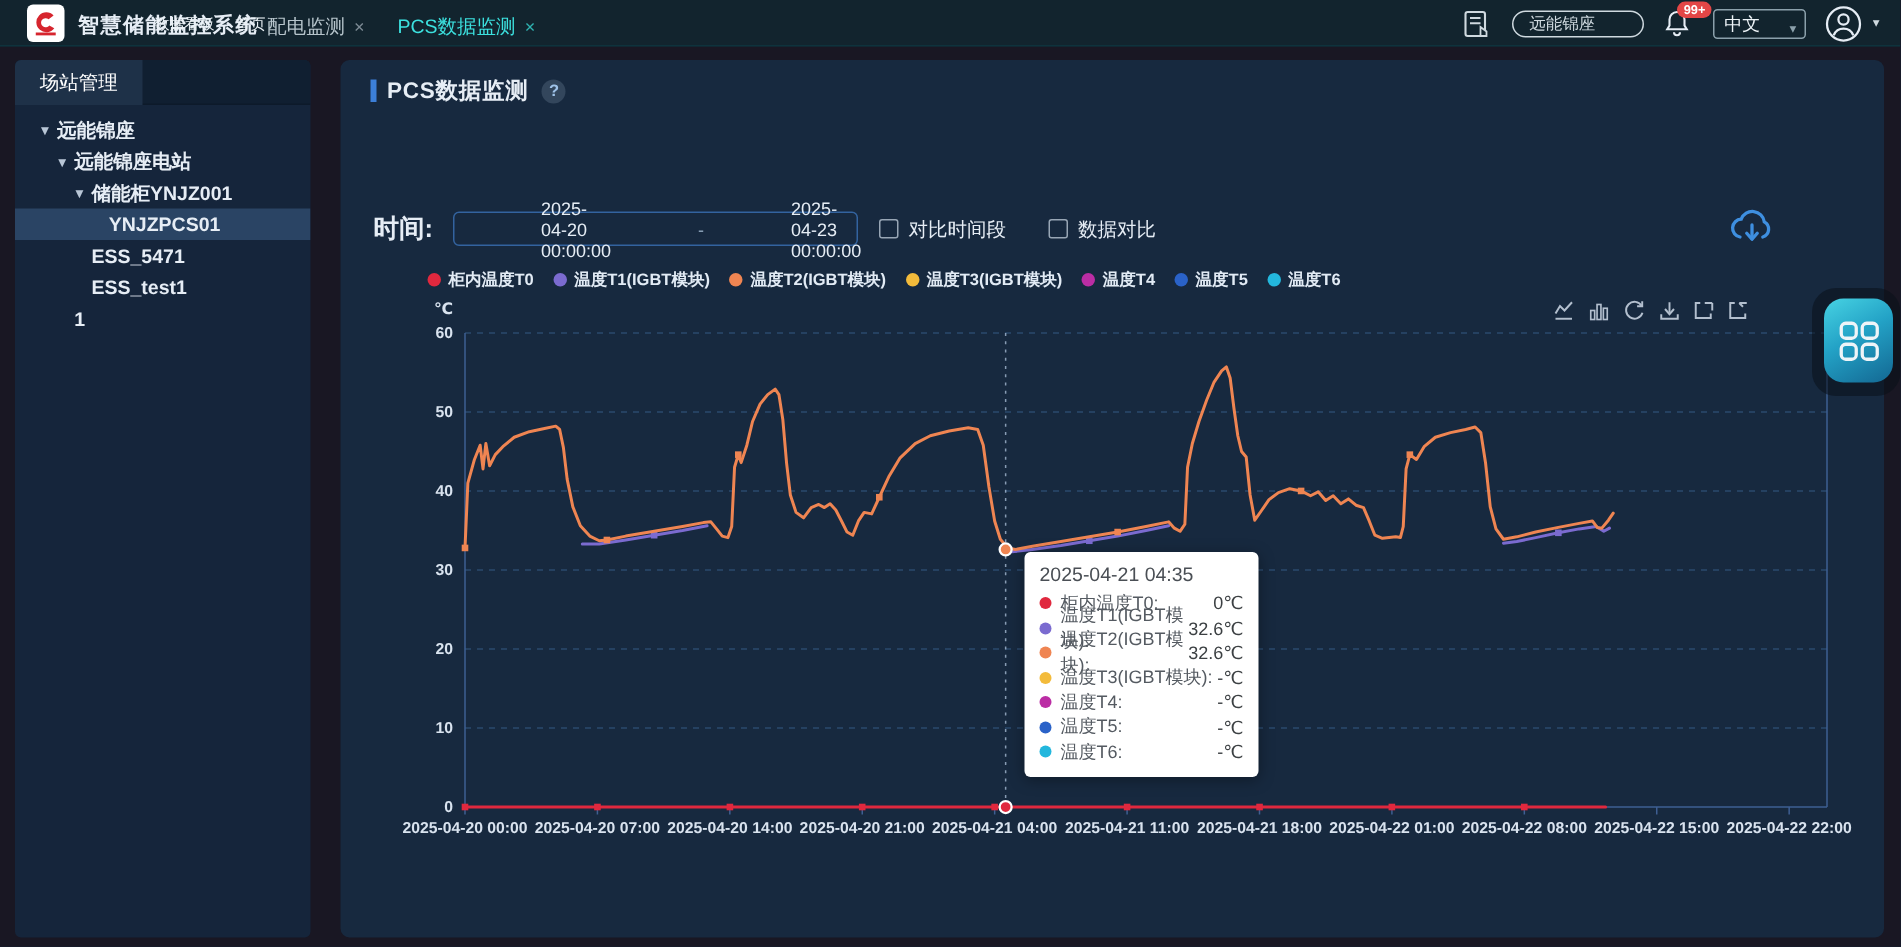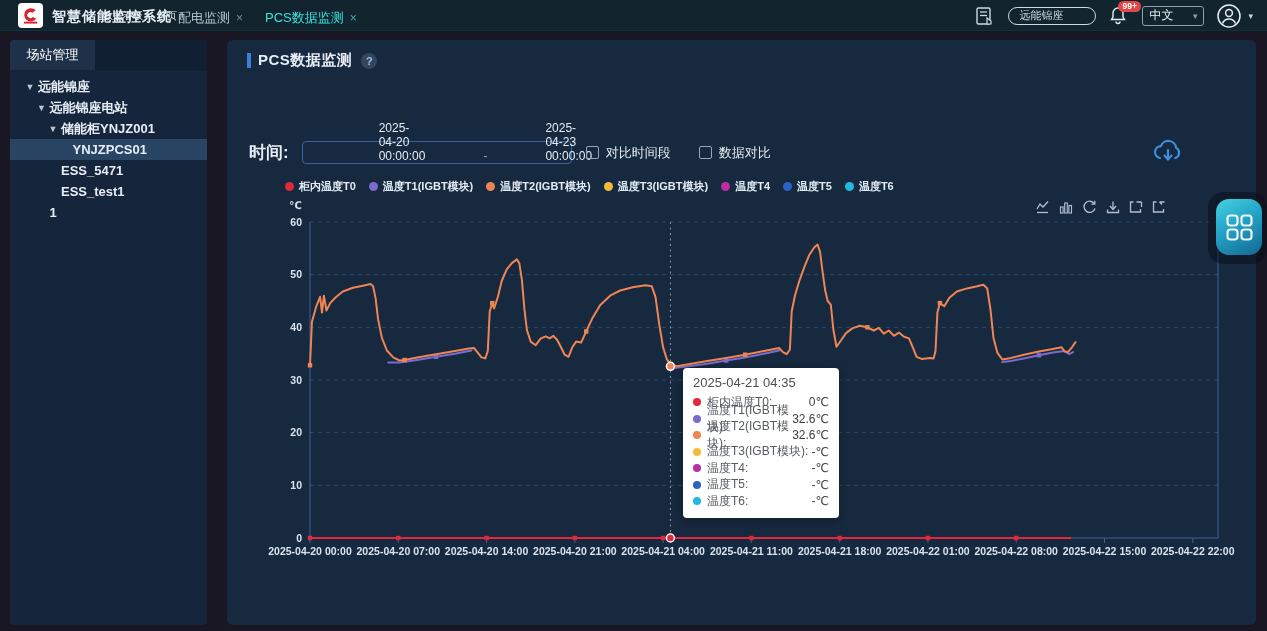--- a/index.html
+++ b/index.html
@@ -19,21 +19,21 @@
   .toptab{color:#b6c4cb;display:flex;align-items:center;gap:6px;cursor:pointer;}
   .toptab .x{color:#7d8b95;font-size:12px;}
   .toptab.active{color:#3ce1df;}
   .toptab.active .x{color:#2fb3b1;}
   .top-right{position:absolute;right:14px;top:0;height:31px;display:flex;align-items:center;gap:12px;}
   .search-pill{width:88px;height:18px;border:1px solid #cfd9df;border-radius:9px;background:transparent;
     color:#cfd9df;font-size:11px;padding:0 10px;outline:none;}
   .bell-wrap{position:relative;width:22px;height:22px;}
   .badge{position:absolute;top:-4px;left:10px;background:#e34646;color:#fff;font-size:8.5px;font-weight:bold;
     border-radius:7px;padding:1px 4px;line-height:1.1;}
-  .lang-box{width:62px;height:20px;border:1px solid #8ba0ab;border-radius:3px;display:flex;align-items:center;
+  .lang-box{width:62px;height:20px;border:1px solid #8ba0ab;border-radius:3px;display:flex;align-items:flex-end;
     justify-content:space-between;padding:0 6px;font-size:12px;color:#eef4f8;cursor:pointer;}
   .lang-box .chev{color:#8ba0ab;font-size:9px;}
   .caret{color:#cfd9df;font-size:9px;margin-left:-6px;}
 
   
   .sidebar{position:absolute;left:10px;top:40px;width:197px;height:585px;background:#15253b;border-radius:4px;overflow:hidden;}
   .side-head{height:30px;background:#101f31;border-bottom:1px solid #0d1a2a;display:flex;}
   .side-tab{width:85px;height:30px;background:#1e3148;color:#fff;font-size:13px;display:flex;
     align-items:center;justify-content:center;cursor:pointer;}
   .side-search{position:relative;margin:14px 10px 10px 10px;}
@@ -56,22 +56,22 @@
   .param-row{position:absolute;left:22px;top:51px;display:flex;align-items:center;}
   .param-label{font-size:13px;font-weight:600;margin-right:14px;}
   .btn-group{display:flex;}
   .param-btn{min-width:47px;padding:0 12px;height:22px;border:1px solid #33639f;background:#1c3150;color:#d5e4f5;
     font-size:12px;display:flex;align-items:center;justify-content:center;cursor:pointer;margin-left:-1px;}
   .param-btn:first-child{border-radius:3px 0 0 3px;margin-left:0;}
   .param-btn:last-child{border-radius:0 3px 3px 0;}
   .param-btn.active{background:#3874c8;border-color:#3874c8;color:#fff;font-weight:600;}
   .time-row{position:absolute;left:22px;top:101px;display:flex;align-items:center;}
   .time-label{font-size:17px;font-weight:600;margin-right:13px;}
-  .time-box{width:270px;height:23px;border:1px solid #33639f;border-radius:4px;display:flex;align-items:flex-end;
-    padding:0 24px;font-size:12px;color:#e6edf5;cursor:pointer;gap:44px;}
+  .time-box{width:270px;height:23px;border:1px solid #33639f;border-radius:4px;display:flex;align-items:center;
+    padding:0 6px;font-size:12px;color:#e6edf5;cursor:pointer;gap:44px;}
   .time-box .sep{color:#8fa5bd;margin:0 14px;}
   .time-box svg{margin-right:8px;}
   .chk-wrap{display:flex;align-items:center;margin-left:14px;cursor:pointer;justify-content:center;}
   .chk-wrap:last-child{margin-left:28px;}
   .checkbox{width:13px;height:13px;border:1px solid #98a6b5;border-radius:2px;background:transparent;margin-right:7px;}
   .chk-label{font-size:13px;}
   .cloud-btn{position:absolute;left:923px;top:94px;width:36px;height:36px;cursor:pointer;}
 
   
   .legend-row{position:absolute;left:58px;top:139px;display:flex;align-items:center;gap:13px;}

